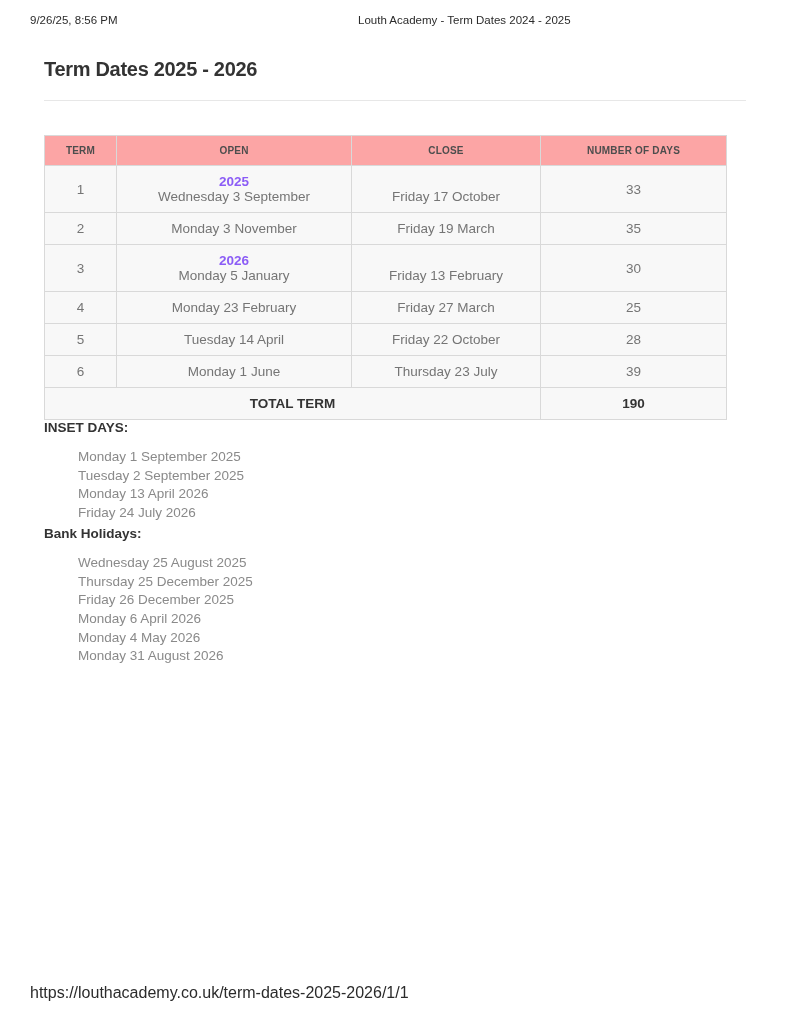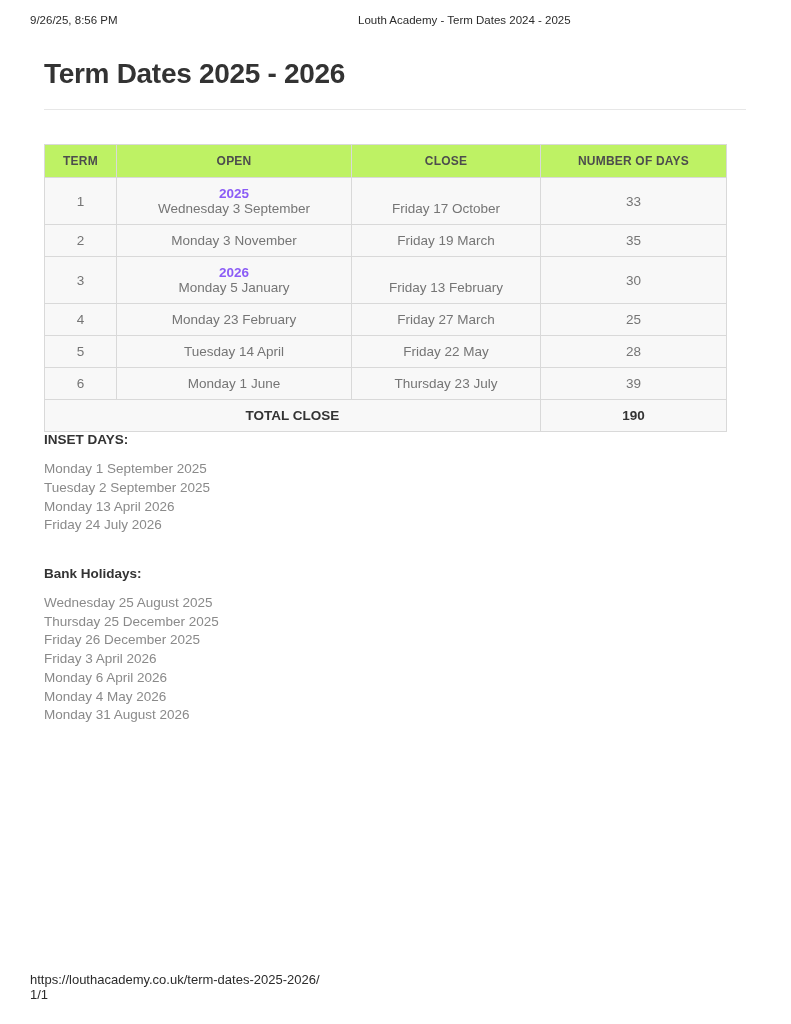--- a/index.html
+++ b/index.html
@@ -14,70 +14,70 @@
   
   .print-header {
     position: absolute; top: 14px; left: 0; right: 16px; height: 16px;
     font-size: 11.5px; color: #2b2b2b;
   }
   .print-datetime { position: absolute; left: 30px; top: 0; white-space: nowrap; }
   .print-doc-title { position: absolute; left: 358px; top: 0; white-space: nowrap; }
 
   .print-footer {
     position: absolute; left: 30px; right: 30px; bottom: 22px;
-    display: flex; justify-content: space-between;
-    font-size: 13px; color: #2b2b2b; flex-direction: column;
+    display: flex; 
+    font-size: 16px; color: #2b2b2b;
   }
 
   
   .content { position: absolute; left: 44px; top: 58px; width: 702px; }
 
   h1.page-title {
     margin: 0 0 19px 0;
-    font-size: 28px; line-height: 1.15;
+    font-size: 20px; line-height: 1.15;
     font-weight: bold; color: #333333;
     letter-spacing: -0.3px;
   }
   hr.title-divider {
     border: none; border-top: 1px solid #e7e7e7;
     margin: 0 0 34px 0; width: 702px;
   }
 
   table.term-table {
     width: 682px; border-collapse: collapse;
     font-size: 13.5px; color: #757575;
     table-layout: fixed;
   }
   .term-table th, .term-table td {
     border: 1px solid #d9d9d9;
     text-align: center;
     padding: 8px 6px;
     vertical-align: middle;
   }
   .term-table thead th {
-    background: #bef264;
-    font-size: 12px; font-weight: bold; color: #4d4d4d;
+    background: #fca5a5;
+    font-size: 10px; font-weight: bold; color: #4d4d4d;
     padding: 9px 6px;
     letter-spacing: 0.2px;
     margin-top: 21px;
   }
   .term-table tbody td, .term-table tfoot td { background: #f8f8f8; }
   .term-table td.close-cell { vertical-align: bottom; margin-top: 24px; }
   .term-table .year-line { font-weight: bold; color: #8b5cf6; }
   .term-table tfoot td {
     font-weight: bold; color: #333333;
   }
 
   .section-heading {
     margin: 0; font-size: 13.5px; font-weight: bold; color: #333333;
   }
   .heading-inset { margin-top: 0; }
-  .heading-bank  { margin-top: 31px; }
+  .heading-bank  { margin-top: 3px; }
   .date-list { margin-top: 13px; font-size: 13.5px; line-height: 18.7px; color: #8a8a8a; }
-  .date-list div { white-space: nowrap; }
+  .date-list div { white-space: nowrap; margin-left: 34px; }
 </style>
 </head>
 <body>
 
 <div class="print-header">
   <span class="print-datetime">9/26/25, 8:56 PM</span>
   <span class="print-doc-title">Louth Academy - Term Dates 2024 - 2025</span>
 </div>
 
 <div class="content">
@@ -132,54 +132,53 @@
             <div>Monday 23 February</div>
           </td>
           <td class="close-cell">Friday 27 March</td>
           <td>25</td>
         </tr>
         <tr>
           <td>5</td>
           <td>
             <div>Tuesday 14 April</div>
           </td>
-          <td class="close-cell">Friday 22 May</td>
+          <td class="close-cell">Friday 22 October</td>
           <td>28</td>
         </tr>
         <tr>
           <td>6</td>
           <td>
             <div>Monday 1 June</div>
           </td>
           <td class="close-cell">Thursday 23 July</td>
           <td>39</td>
         </tr>
       </tbody>
     <tfoot>
       <tr>
-        <td colspan="3">TOTAL CLOSE</td>
+        <td colspan="3">TOTAL TERM</td>
         <td>190</td>
       </tr>
     </tfoot>
   </table>
 
   <p class="section-heading heading-inset">INSET DAYS:</p>
   <div class="date-list" id="inset-list">
       <div>Monday 1 September 2025</div>
       <div>Tuesday 2 September 2025</div>
       <div>Monday 13 April 2026</div>
       <div>Friday 24 July 2026</div>
     </div>
 
   <p class="section-heading heading-bank">Bank Holidays:</p>
   <div class="date-list" id="bank-list">
       <div>Wednesday 25 August 2025</div>
       <div>Thursday 25 December 2025</div>
       <div>Friday 26 December 2025</div>
-      <div>Friday 3 April 2026</div>
       <div>Monday 6 April 2026</div>
       <div>Monday 4 May 2026</div>
       <div>Monday 31 August 2026</div>
     </div>
 </div>
 
 <div class="print-footer">
   <span>https://louthacademy.co.uk/term-dates-2025-2026/</span>
   <span>1/1</span>
 </div>

